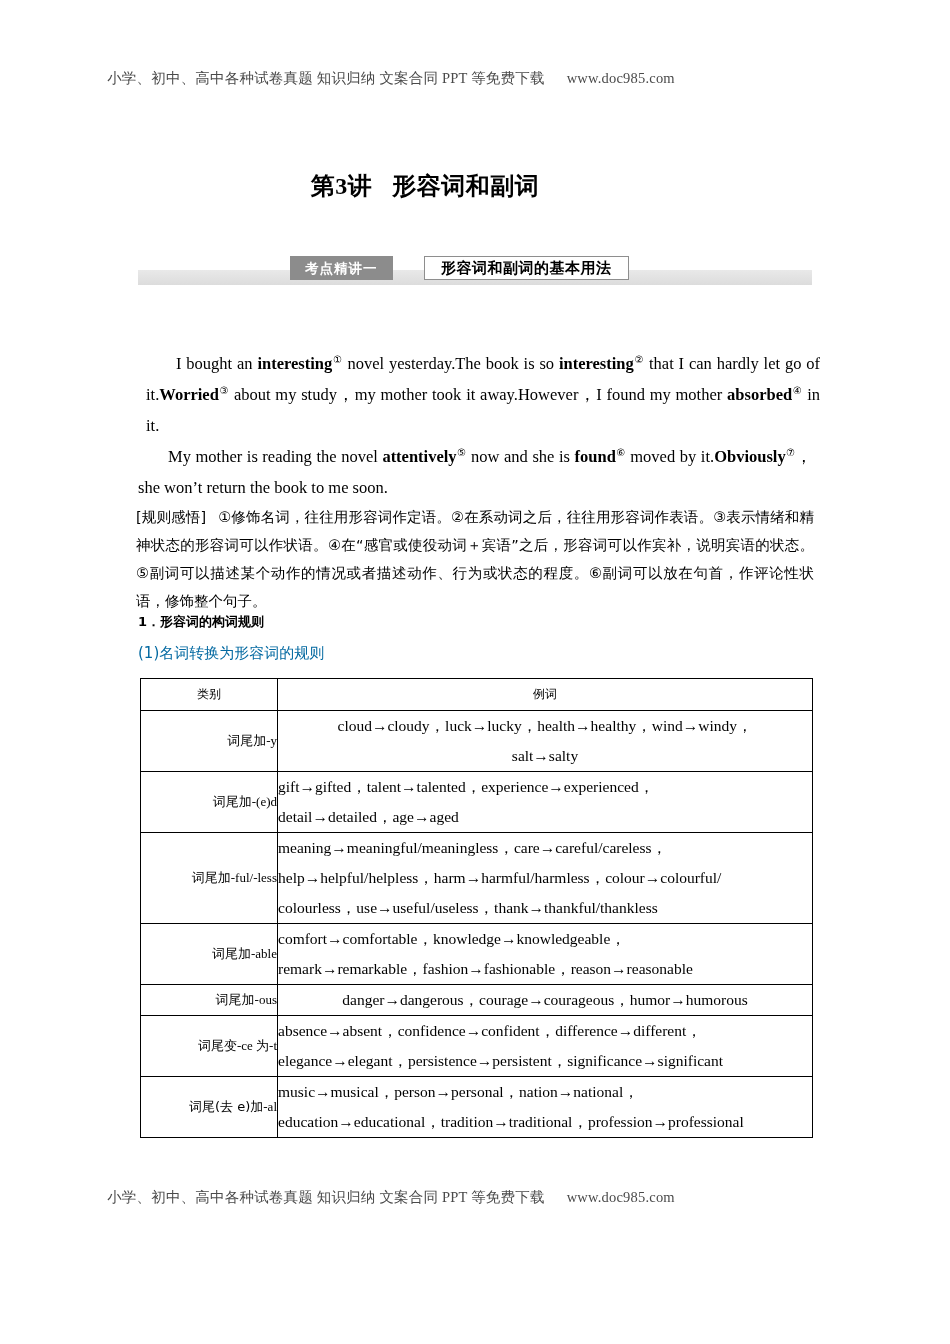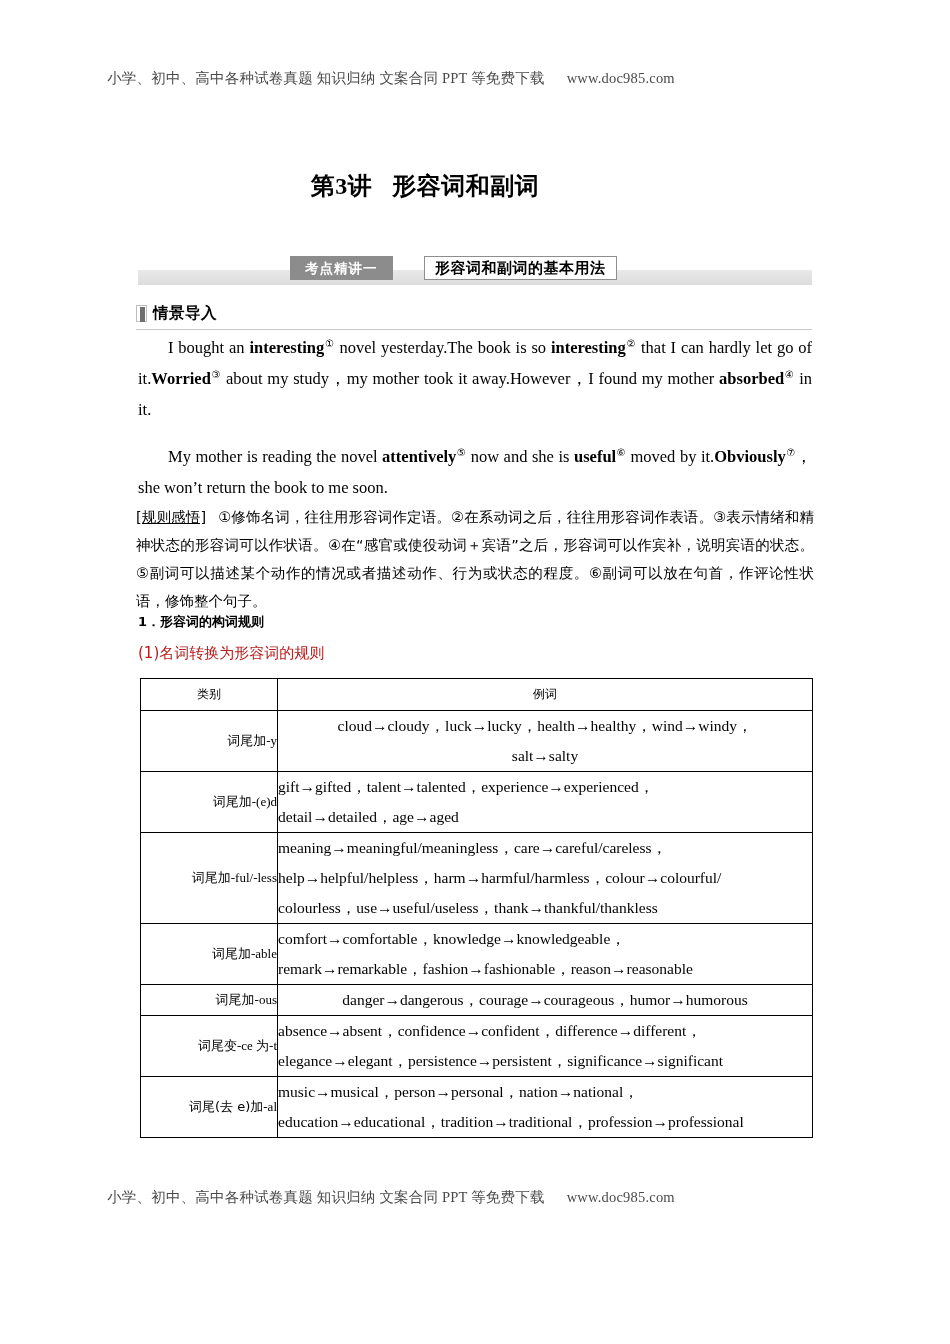--- a/index.html
+++ b/index.html
@@ -92,21 +92,21 @@
     left: 286px;
     top: -12px;
     height: 22px;
     background: #ffffff;
     border: 1px solid #8e8e8e;
     color: #000000;
     font-family: "DejaVu Sans", sans-serif;
     font-weight: bold;
     font-size: 15px;
     line-height: 22px;
-    padding: 0 10px;
+    padding: 0 16px;
     letter-spacing: 0.5px;
     white-space: nowrap;
   }
 
   
   .subhead {
     position: absolute;
     left: 136px;
     top: 303px;
     width: 676px;
@@ -142,21 +142,21 @@
     position: absolute;
     left: 138px;
     width: 674px;
     font-family: "Liberation Serif", serif;
     font-size: 16.5px;
     line-height: 31px;
     text-align: justify;
     text-justify: inter-word;
     color: #000;
   }
-  .body-en.p1 { top: 332px; }
+  .body-en.p1 { top: 348px; margin-left: 8px; }
   .body-en.p2 { top: 441px; }
   .body-en .ind { display: inline-block; width: 30px; }
   .body-en b { font-weight: bold; }
   .body-en sup {
     font-size: 10px;
     vertical-align: super;
     line-height: 0;
   }
 
   
@@ -166,41 +166,40 @@
     top: 503px;
     width: 678px;
     font-family: "DejaVu Sans", sans-serif;
     font-size: 14.5px;
     line-height: 28px;
     text-align: justify;
     color: #000;
   }
   .rule-block .lead {
     font-family: "DejaVu Sans", sans-serif;
-    text-decoration: underline;
   }
   .rule-block .sp { display: inline-block; width: 12px; }
 
   
   .h-num {
     position: absolute;
     left: 138px;
     font-family: "DejaVu Sans", sans-serif;
     font-weight: bold;
     font-size: 13px;
     color: #000;
     white-space: nowrap;
   }
   .h-num.n1 { top: 613px; }
   .h-sub {
     position: absolute;
     left: 138px;
     font-family: "DejaVu Sans", sans-serif;
     font-size: 15px;
-    color: #b91c1c;
+    color: #0369a1;
     white-space: nowrap;
   }
   .h-sub.s1 { top: 644px; }
 
   
   .word-table {
     position: absolute;
     left: 140px;
     top: 678px;
     width: 672px;
@@ -254,30 +253,24 @@
   <div class="lecture-title">
     <span>第</span><span class="num">3</span><span>讲</span><span class="gap"></span><span>形容词和副词</span>
   </div>
 
   <div class="banner-wrap">
     <div class="banner-bg"></div>
     <div class="banner-tag">考点精讲一</div>
     <div class="banner-title">形容词和副词的基本用法</div>
   </div>
 
-  <div class="subhead">
-    <span class="subhead-icon">
-        <i></i>
-      </span>
-    <span class="subhead-text">情景导入</span>
-  </div>
 
   <div class="body-en p1" id="para-1"><span class="ind"></span><span>I bought an </span><b>interesting</b><sup>①</sup><span> novel yesterday.The book is so </span><b>interesting</b><sup>②</sup><span> that I can hardly let go of it.</span><b>Worried</b><sup>③</sup><span> about my study，my mother took it away.However，I found my mother </span><b>absorbed</b><sup>④</sup><span> in it.</span></div>
 
-  <div class="body-en p2" id="para-2"><span class="ind"></span><span>My mother is reading the novel </span><b>attentively</b><sup>⑤</sup><span> now and she is </span><b>useful</b><sup>⑥</sup><span> moved by it.</span><b>Obviously</b><sup>⑦</sup><span>，she won’t return the book to me soon.</span></div>
+  <div class="body-en p2" id="para-2"><span class="ind"></span><span>My mother is reading the novel </span><b>attentively</b><sup>⑤</sup><span> now and she is </span><b>found</b><sup>⑥</sup><span> moved by it.</span><b>Obviously</b><sup>⑦</sup><span>，she won’t return the book to me soon.</span></div>
 
   <div class="rule-block" id="rule-block"><span class="lead">[规则感悟]</span><span class="sp"></span><span>①修饰名词，往往用形容词作定语。</span><span>②在系动词之后，往往用形容词作表语。</span><span>③表示情绪和精神状态的形容词可以作状语。</span><span>④在“感官或使役动词＋宾语”之后，形容词可以作宾补，说明宾语的状态。</span><span>⑤副词可以描述某个动作的情况或者描述动作、行为或状态的程度。</span><span>⑥副词可以放在句首，作评论性状语，修饰整个句子。</span></div>
 
   <div class="h-num n1">1．形容词的构词规则</div>
   <div class="h-sub s1">(1)名词转换为形容词的规则</div>
 
   <table class="word-table">
     <colgroup>
         <col class="c1">
         <col class="c2">

